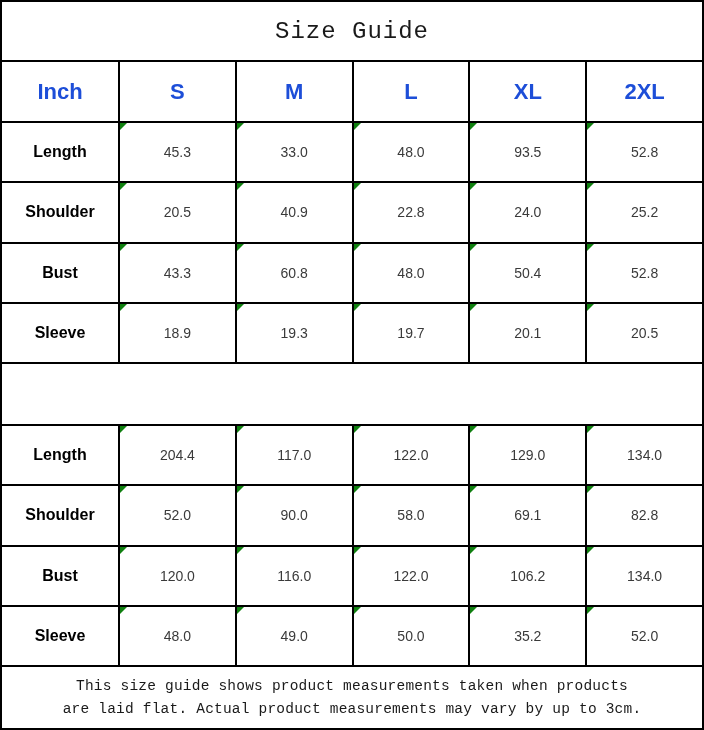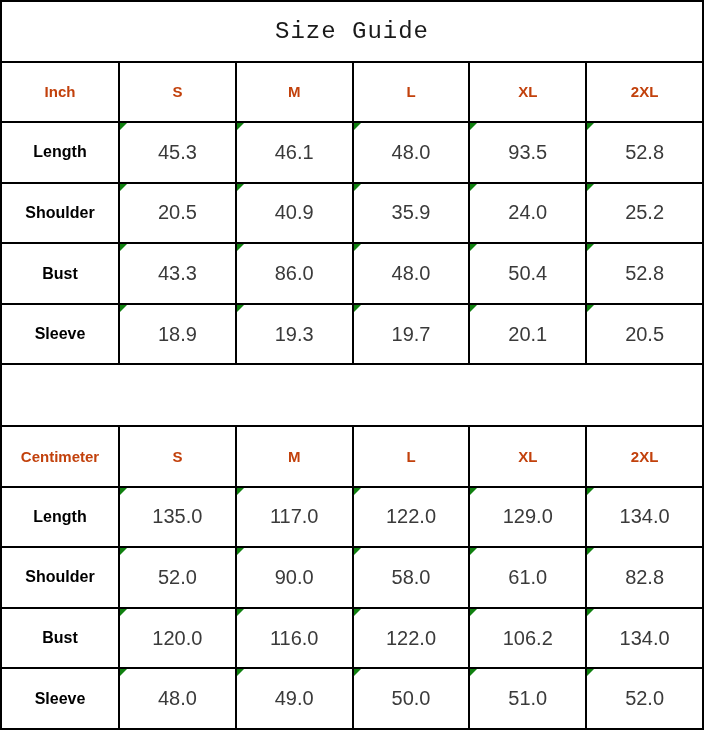--- a/index.html
+++ b/index.html
@@ -34,34 +34,34 @@
     height: 52px;
     font-family: "Liberation Mono", "DejaVu Sans Mono", monospace;
     font-size: 24px;
     color: #1a1a1a;
     letter-spacing: 1px;
     font-weight: 400;
   }
   tr.head-row td {
     height: 52px;
     font-weight: bold;
-    font-size: 15px;
-    color: #c2410c;
+    font-size: 22px;
+    color: #1d4ed8;
   }
   tr.data-row td {
     height: 52px;
   }
   td.label-cell {
     font-weight: bold;
     font-size: 16px;
     color: #000000;
   }
   td.value-cell {
     position: relative;
-    font-size: 20px;
+    font-size: 14px;
     color: #3a3a3a;
   }
   td.value-cell .flag {
     position: absolute;
     top: 0;
     left: 0;
     width: 0;
     height: 0;
     border-top: 7px solid #108010;
     border-right: 7px solid transparent;
@@ -102,97 +102,95 @@
       <td>S</td>
       <td>M</td>
       <td>L</td>
       <td>XL</td>
       <td>2XL</td>
     </tr>
 
     <tr class="data-row">
       <td class="label-cell">Length</td>
       <td class="value-cell"><span class="flag"></span><span>45.3</span></td>
-      <td class="value-cell"><span class="flag"></span><span>46.1</span></td>
+      <td class="value-cell"><span class="flag"></span><span>33.0</span></td>
       <td class="value-cell"><span class="flag"></span><span>48.0</span></td>
       <td class="value-cell"><span class="flag"></span><span>93.5</span></td>
       <td class="value-cell"><span class="flag"></span><span>52.8</span></td>
     </tr>
 
     <tr class="data-row">
       <td class="label-cell">Shoulder</td>
       <td class="value-cell"><span class="flag"></span><span>20.5</span></td>
       <td class="value-cell"><span class="flag"></span><span>40.9</span></td>
-      <td class="value-cell"><span class="flag"></span><span>35.9</span></td>
+      <td class="value-cell"><span class="flag"></span><span>22.8</span></td>
       <td class="value-cell"><span class="flag"></span><span>24.0</span></td>
       <td class="value-cell"><span class="flag"></span><span>25.2</span></td>
     </tr>
 
     <tr class="data-row">
       <td class="label-cell">Bust</td>
       <td class="value-cell"><span class="flag"></span><span>43.3</span></td>
-      <td class="value-cell"><span class="flag"></span><span>86.0</span></td>
+      <td class="value-cell"><span class="flag"></span><span>60.8</span></td>
       <td class="value-cell"><span class="flag"></span><span>48.0</span></td>
       <td class="value-cell"><span class="flag"></span><span>50.4</span></td>
       <td class="value-cell"><span class="flag"></span><span>52.8</span></td>
     </tr>
 
     <tr class="data-row">
       <td class="label-cell">Sleeve</td>
       <td class="value-cell"><span class="flag"></span><span>18.9</span></td>
       <td class="value-cell"><span class="flag"></span><span>19.3</span></td>
       <td class="value-cell"><span class="flag"></span><span>19.7</span></td>
       <td class="value-cell"><span class="flag"></span><span>20.1</span></td>
       <td class="value-cell"><span class="flag"></span><span>20.5</span></td>
     </tr>
 
     <tr class="gap-row">
       <td colspan="6"></td>
     </tr>
 
-    <tr class="head-row">
-      <td>Centimeter</td>
-      <td>S</td>
-      <td>M</td>
-      <td>L</td>
-      <td>XL</td>
-      <td>2XL</td>
-    </tr>
 
     <tr class="data-row">
       <td class="label-cell">Length</td>
-      <td class="value-cell"><span class="flag"></span><span>135.0</span></td>
+      <td class="value-cell"><span class="flag"></span><span>204.4</span></td>
       <td class="value-cell"><span class="flag"></span><span>117.0</span></td>
       <td class="value-cell"><span class="flag"></span><span>122.0</span></td>
       <td class="value-cell"><span class="flag"></span><span>129.0</span></td>
       <td class="value-cell"><span class="flag"></span><span>134.0</span></td>
     </tr>
 
     <tr class="data-row">
       <td class="label-cell">Shoulder</td>
       <td class="value-cell"><span class="flag"></span><span>52.0</span></td>
       <td class="value-cell"><span class="flag"></span><span>90.0</span></td>
       <td class="value-cell"><span class="flag"></span><span>58.0</span></td>
-      <td class="value-cell"><span class="flag"></span><span>61.0</span></td>
+      <td class="value-cell"><span class="flag"></span><span>69.1</span></td>
       <td class="value-cell"><span class="flag"></span><span>82.8</span></td>
     </tr>
 
     <tr class="data-row">
       <td class="label-cell">Bust</td>
       <td class="value-cell"><span class="flag"></span><span>120.0</span></td>
       <td class="value-cell"><span class="flag"></span><span>116.0</span></td>
       <td class="value-cell"><span class="flag"></span><span>122.0</span></td>
       <td class="value-cell"><span class="flag"></span><span>106.2</span></td>
       <td class="value-cell"><span class="flag"></span><span>134.0</span></td>
     </tr>
 
     <tr class="data-row">
       <td class="label-cell">Sleeve</td>
       <td class="value-cell"><span class="flag"></span><span>48.0</span></td>
       <td class="value-cell"><span class="flag"></span><span>49.0</span></td>
       <td class="value-cell"><span class="flag"></span><span>50.0</span></td>
-      <td class="value-cell"><span class="flag"></span><span>51.0</span></td>
+      <td class="value-cell"><span class="flag"></span><span>35.2</span></td>
       <td class="value-cell"><span class="flag"></span><span>52.0</span></td>
     </tr>
 
+    <tr class="footer-row">
+      <td colspan="6">
+        <div>This size guide shows product measurements taken when products</div>
+        <div>are laid flat. Actual product measurements may vary by up to 3cm.</div>
+      </td>
+    </tr>
   </tbody>
     </table>
 </div>
 
 </body></html>

